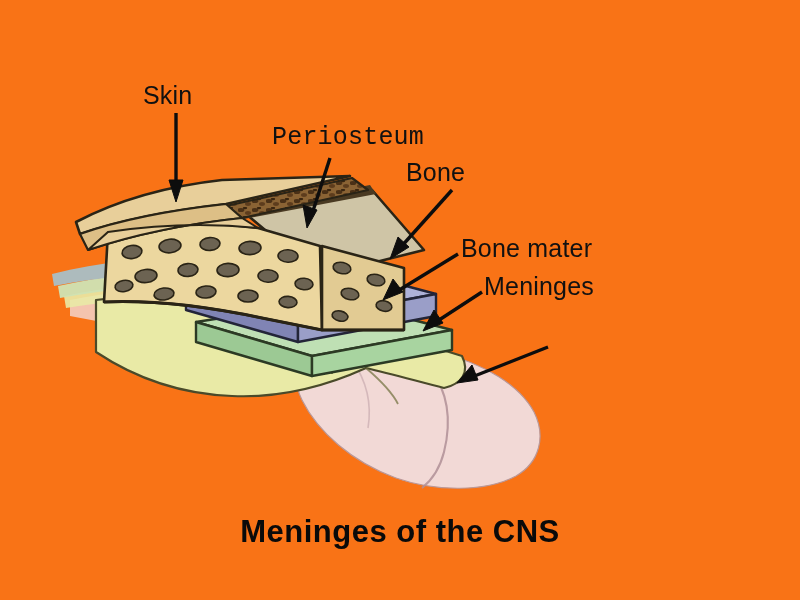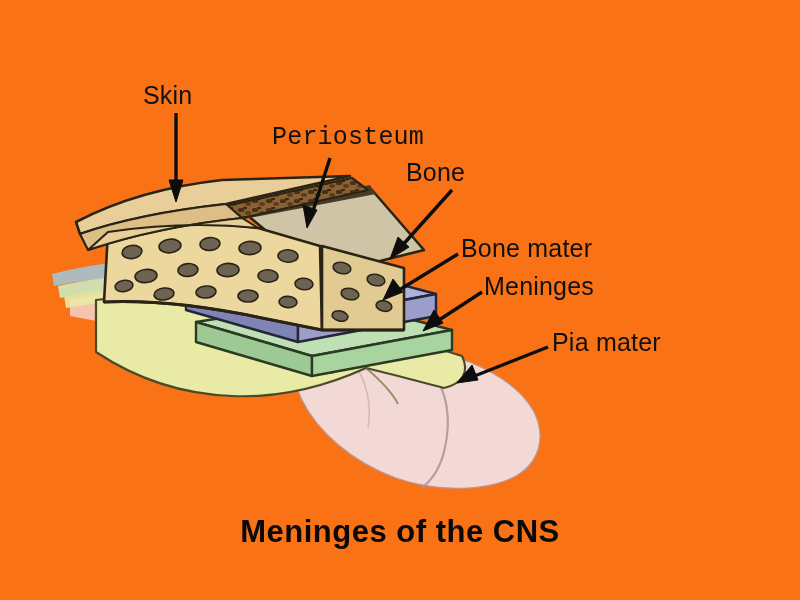--- a/index.html
+++ b/index.html
@@ -231,17 +231,16 @@
       </g>
 
     </g>
   </svg>
 
   <div class="lbl" id="lbl-skin">Skin</div>
   <div class="lbl" id="lbl-periosteum">Periosteum</div>
   <div class="lbl" id="lbl-bone">Bone</div>
   <div class="lbl" id="lbl-dura">Bone mater</div>
   <div class="lbl" id="lbl-arachnoid">Meninges</div>
-  <div class="lbl" id="lbl-pia">Pia mater</div>
 
   <div id="caption">Meninges of the CNS</div>
 
 </div>
 
 </body></html>

